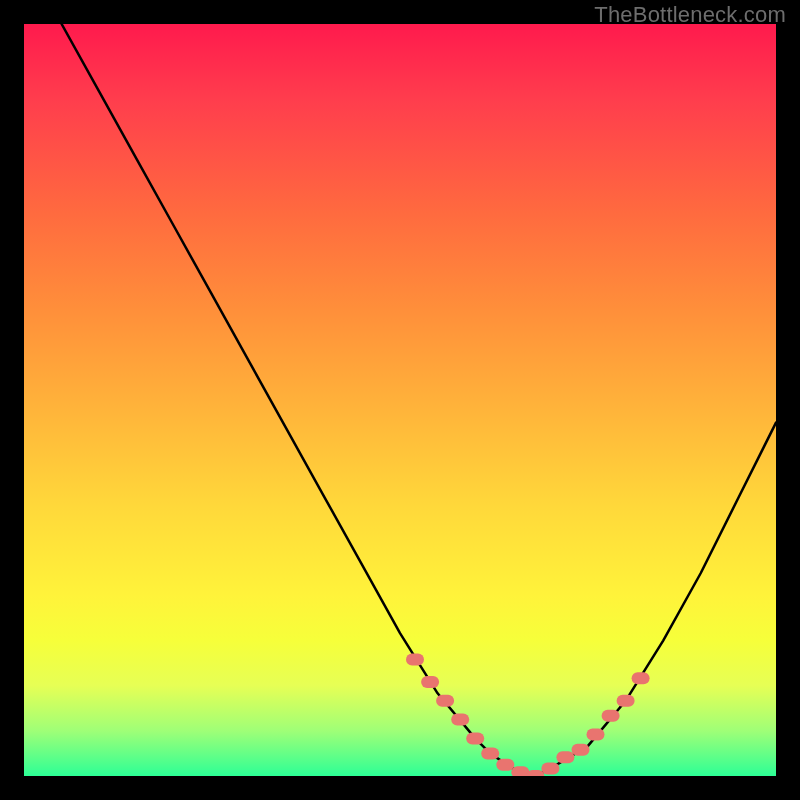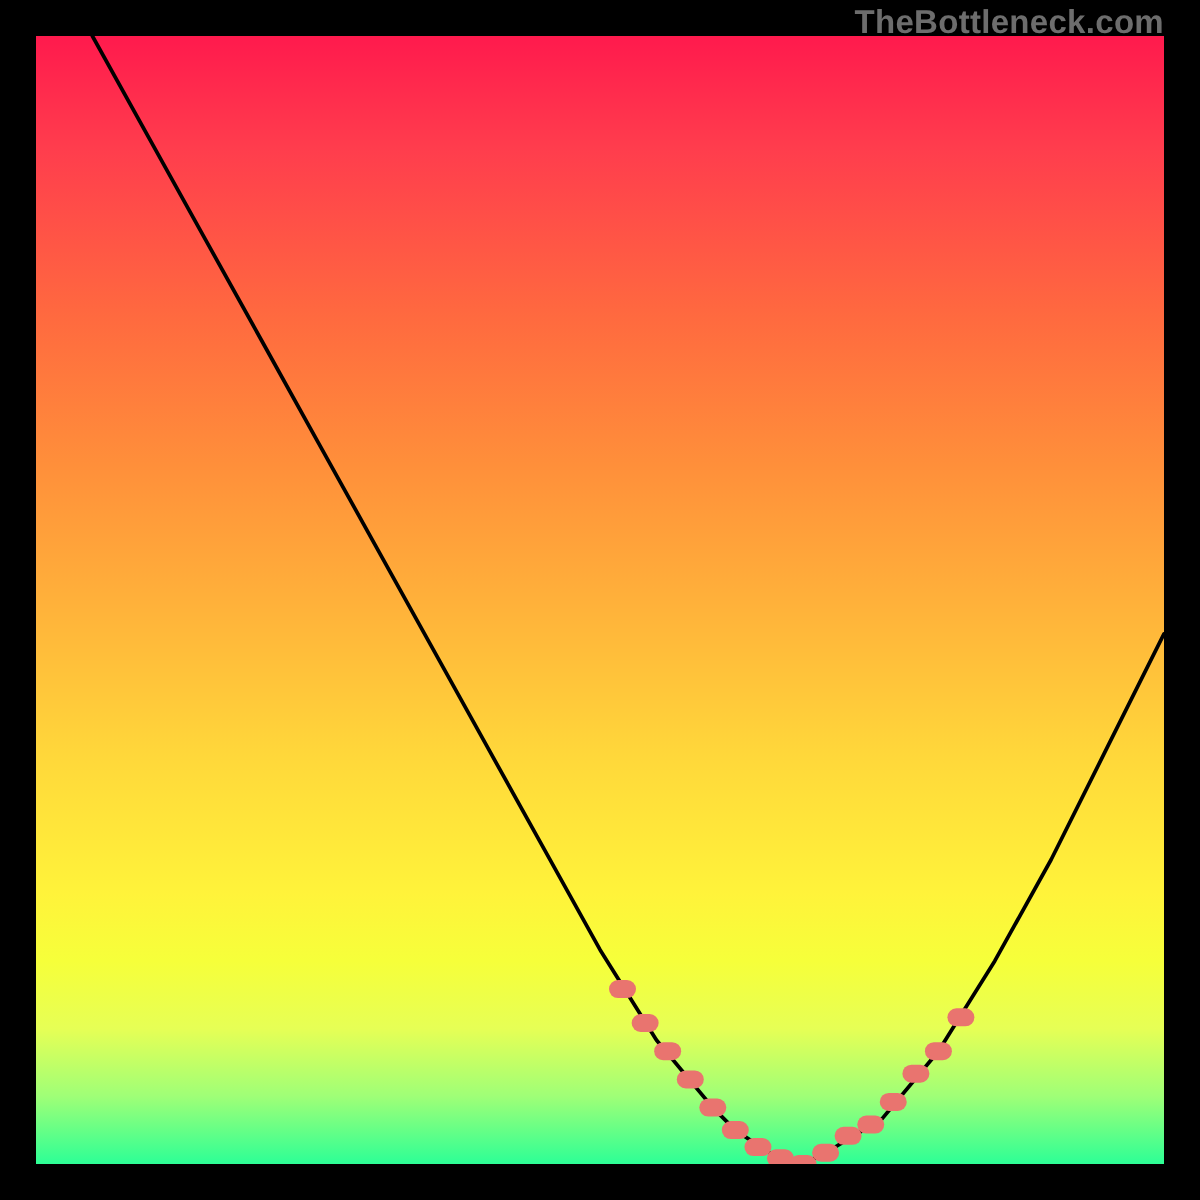--- a/index.html
+++ b/index.html
@@ -28,24 +28,24 @@
       #fff33a 76%,
       #f6ff3a 82%,
       #e6ff55 88%,
       #9fff77 94%,
       #2dff96 100%
     );
   }
   .watermark {
     position: absolute;
     top: 2px;
-    right: 24px;
+    right: 14px;
     color: #6d6d6d;
     font-size: 22px;
-    font-weight: 700;
+    font-weight: 400;
     letter-spacing: 0.2px;
     user-select: none;
   }
   svg.curve {
     position: absolute;
     left: 0;
     top: 0;
     width: 752px;
     height: 752px;
   }

